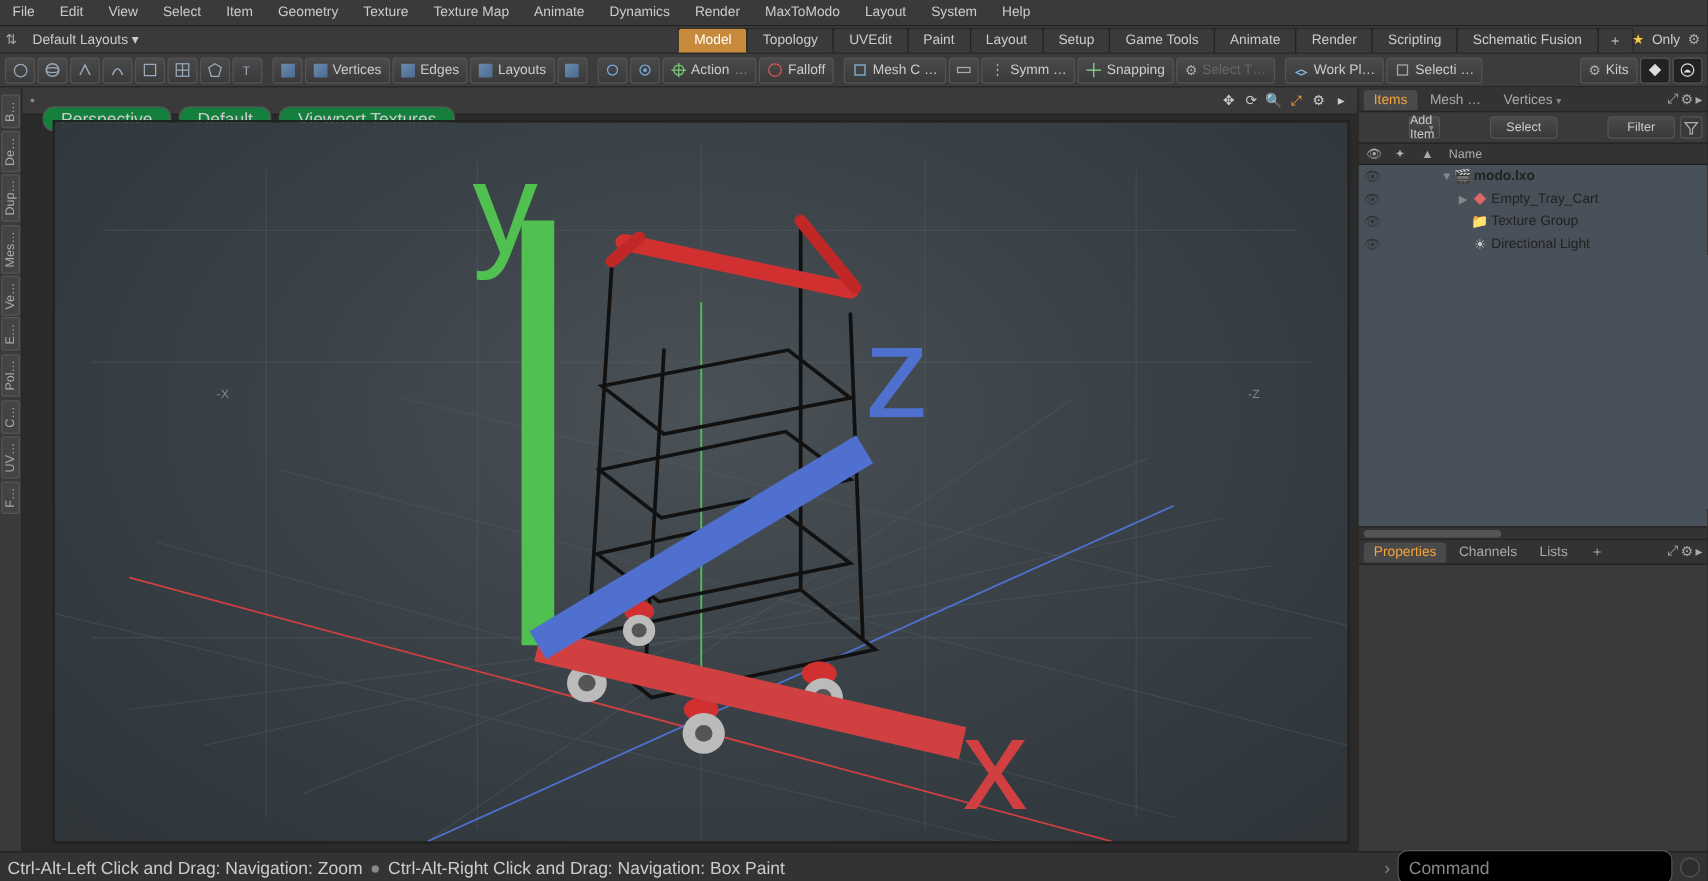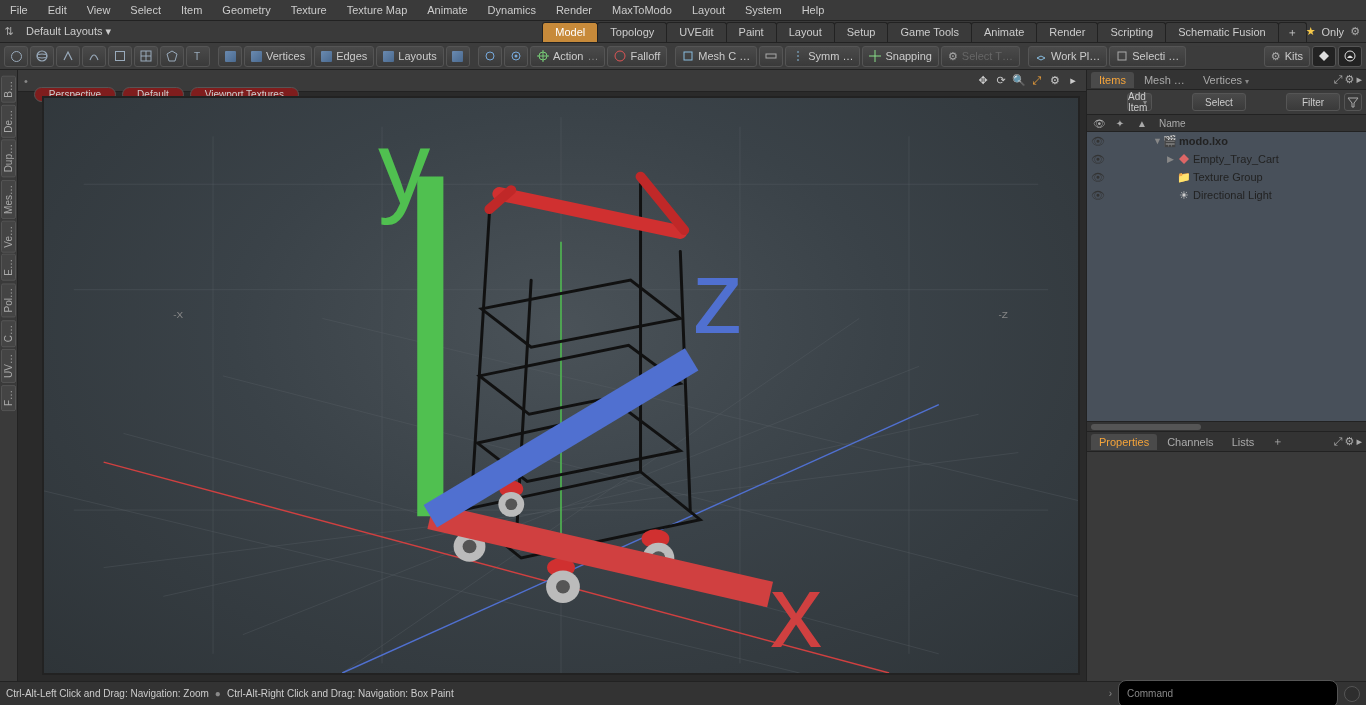--- a/index.html
+++ b/index.html
@@ -34,21 +34,21 @@
 .main { flex: 1; display: flex; min-height: 0; }
 
 
 .leftpal { width: 18px; background: #3a3a3a; border-right: 1px solid #222; display: flex; flex-direction: column; align-items: center; padding-top: 6px; gap: 2px; }
 .leftpal .vtab { writing-mode: vertical-rl; transform: rotate(180deg); font-size: 10px; color: #aaa; padding: 4px 1px; border: 1px solid #555; border-radius: 2px; background: #444; }
 
 
 .vpcol { flex: 1; display: flex; flex-direction: column; min-width: 0; }
 .vptabs { height: 22px; background: #3a3a3a; border-bottom: 1px solid #222; display: flex; align-items: center; padding: 0 6px; gap: 6px; }
 .vptabs .dot { color: #888; }
-.vptabs .chip { padding: 1px 14px; border: 1px solid #555; border-radius: 9px; background: #7f1d1d; font-size: 10px; margin-top: 28px; }
+.vptabs .chip { padding: 1px 14px; border: 1px solid #555; border-radius: 9px; background: #15803d; font-size: 14px; margin-top: 28px; }
 .vptabs .right { margin-left: auto; display: flex; gap: 4px; align-items: center; }
 .vptabs .right .ic { width: 14px; height: 14px; color: #ccc; display: inline-flex; align-items: center; justify-content: center; }
 .vptabs .right .ic.orange { color: #f5a43a; }
 
 .viewport { flex: 1; position: relative; background: radial-gradient(ellipse at 50% 40%, #4a5258 0%, #3a4248 45%, #2e3438 100%); margin: 4px 6px 6px 24px; border: 2px solid #222; }
 .viewport svg { position: absolute; inset: 0; width: 100%; height: 100%; }
 .grid line { stroke: #5a6268; stroke-width: 1; opacity: 0.35; }
 .axis-x { stroke: #d04040; stroke-width: 1.5; }
 .axis-y { stroke: #50c050; stroke-width: 1.5; }
 .axis-z { stroke: #5070d0; stroke-width: 1.5; }
@@ -87,21 +87,21 @@
 .tree-row .ic { width: 14px; height: 14px; display: inline-flex; align-items: center; justify-content: center; margin-right: 2px; }
 .tree-row .lbl { color: #222; }
 .tree-row.bold .lbl { font-weight: bold; }
 .tree-scroll { height: 10px; background: #333; border-top: 1px solid #222; position: relative; }
 .tree-scroll .thumb { position: absolute; left: 4px; top: 2px; height: 6px; width: 110px; background: #555; border-radius: 3px; }
 
 .rp-bottom { height: 250px; border-top: 1px solid #222; display: flex; flex-direction: column; }
 .rp-bottom .body { flex: 1; background: #3a3a3a; }
 
 
-.statusbar { height: 24px; background: #333; border-top: 1px solid #222; display: flex; align-items: center; padding: 0 6px; gap: 6px; font-size: 10px; color: #ccc; }
+.statusbar { height: 24px; background: #333; border-top: 1px solid #222; display: flex; align-items: center; padding: 0 6px; gap: 6px; font-size: 14px; color: #ccc; }
 .statusbar .bullet { color: #888; }
 .statusbar .spacer { flex: 1; }
 .statusbar .chev { color: #888; }
 .statusbar .cmd { flex: 0 0 220px; height: 28px; border: 1px solid #555; border-radius: 8px; background: #000000; padding: 0 8px; color: #888; display: flex; align-items: center; }
 .statusbar .rec { width: 16px; height: 16px; border: 1px solid #555; border-radius: 50%; background: #2e2e2e; }
 
 
 .ic-circle { width:11px; height:11px; border:1.5px solid #9ab; border-radius:50%; }
 .ic-sq { width:10px; height:10px; border:1.5px solid #9ab; }
 .ic-cube { width:11px; height:11px; background: linear-gradient(135deg,#6a8ab0,#4a6a90); border-radius:1px; }

